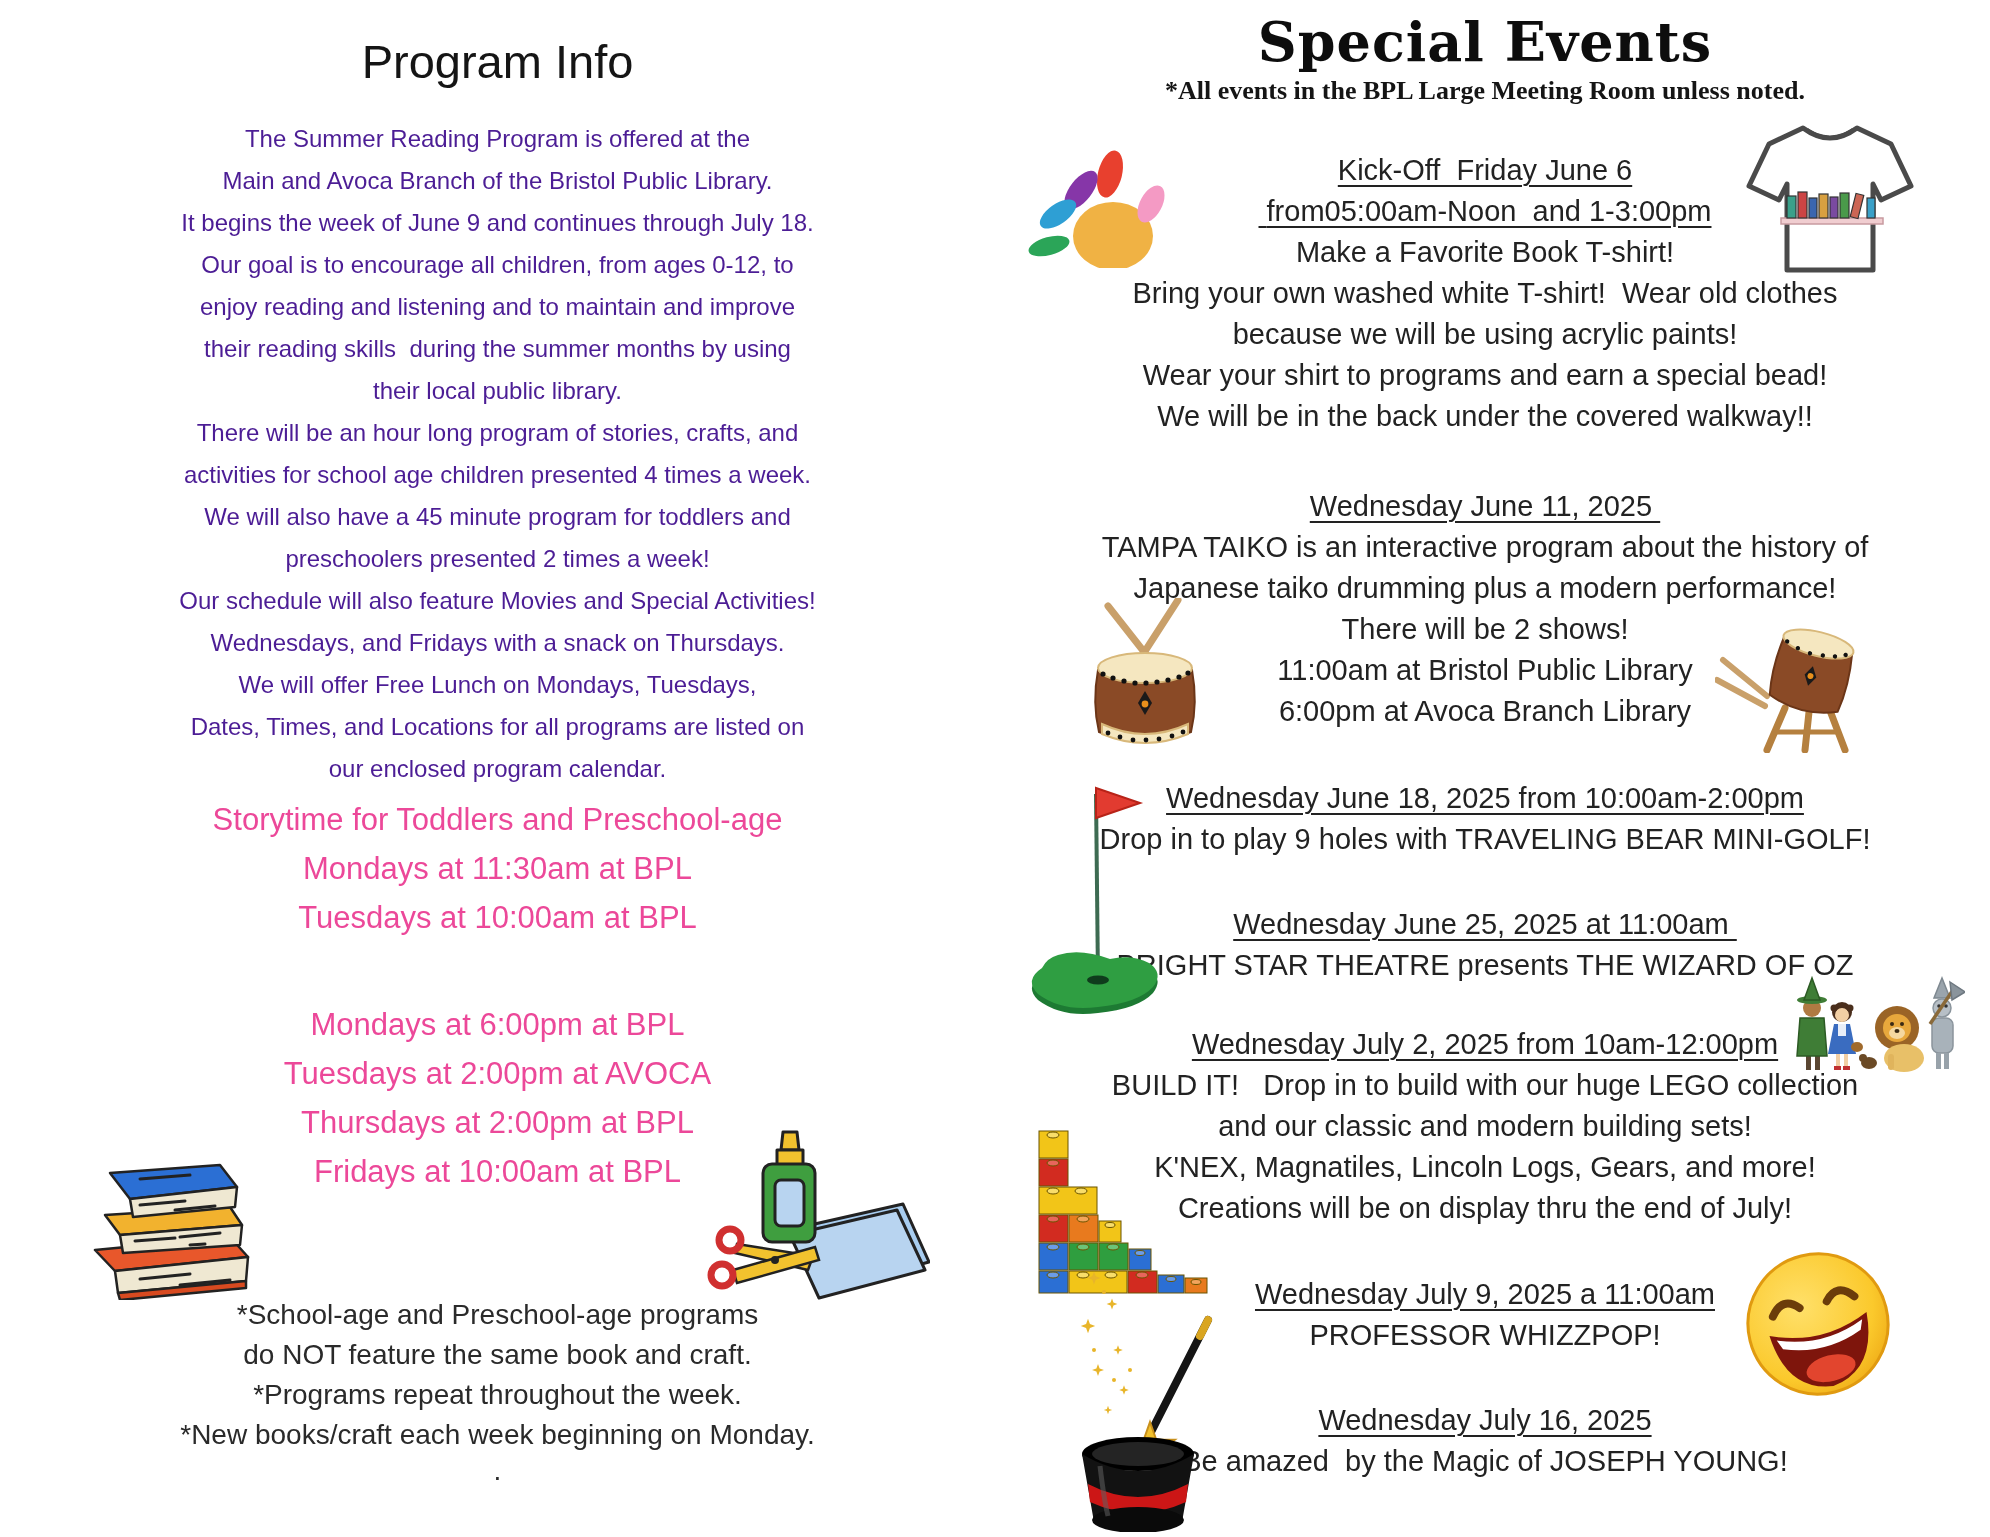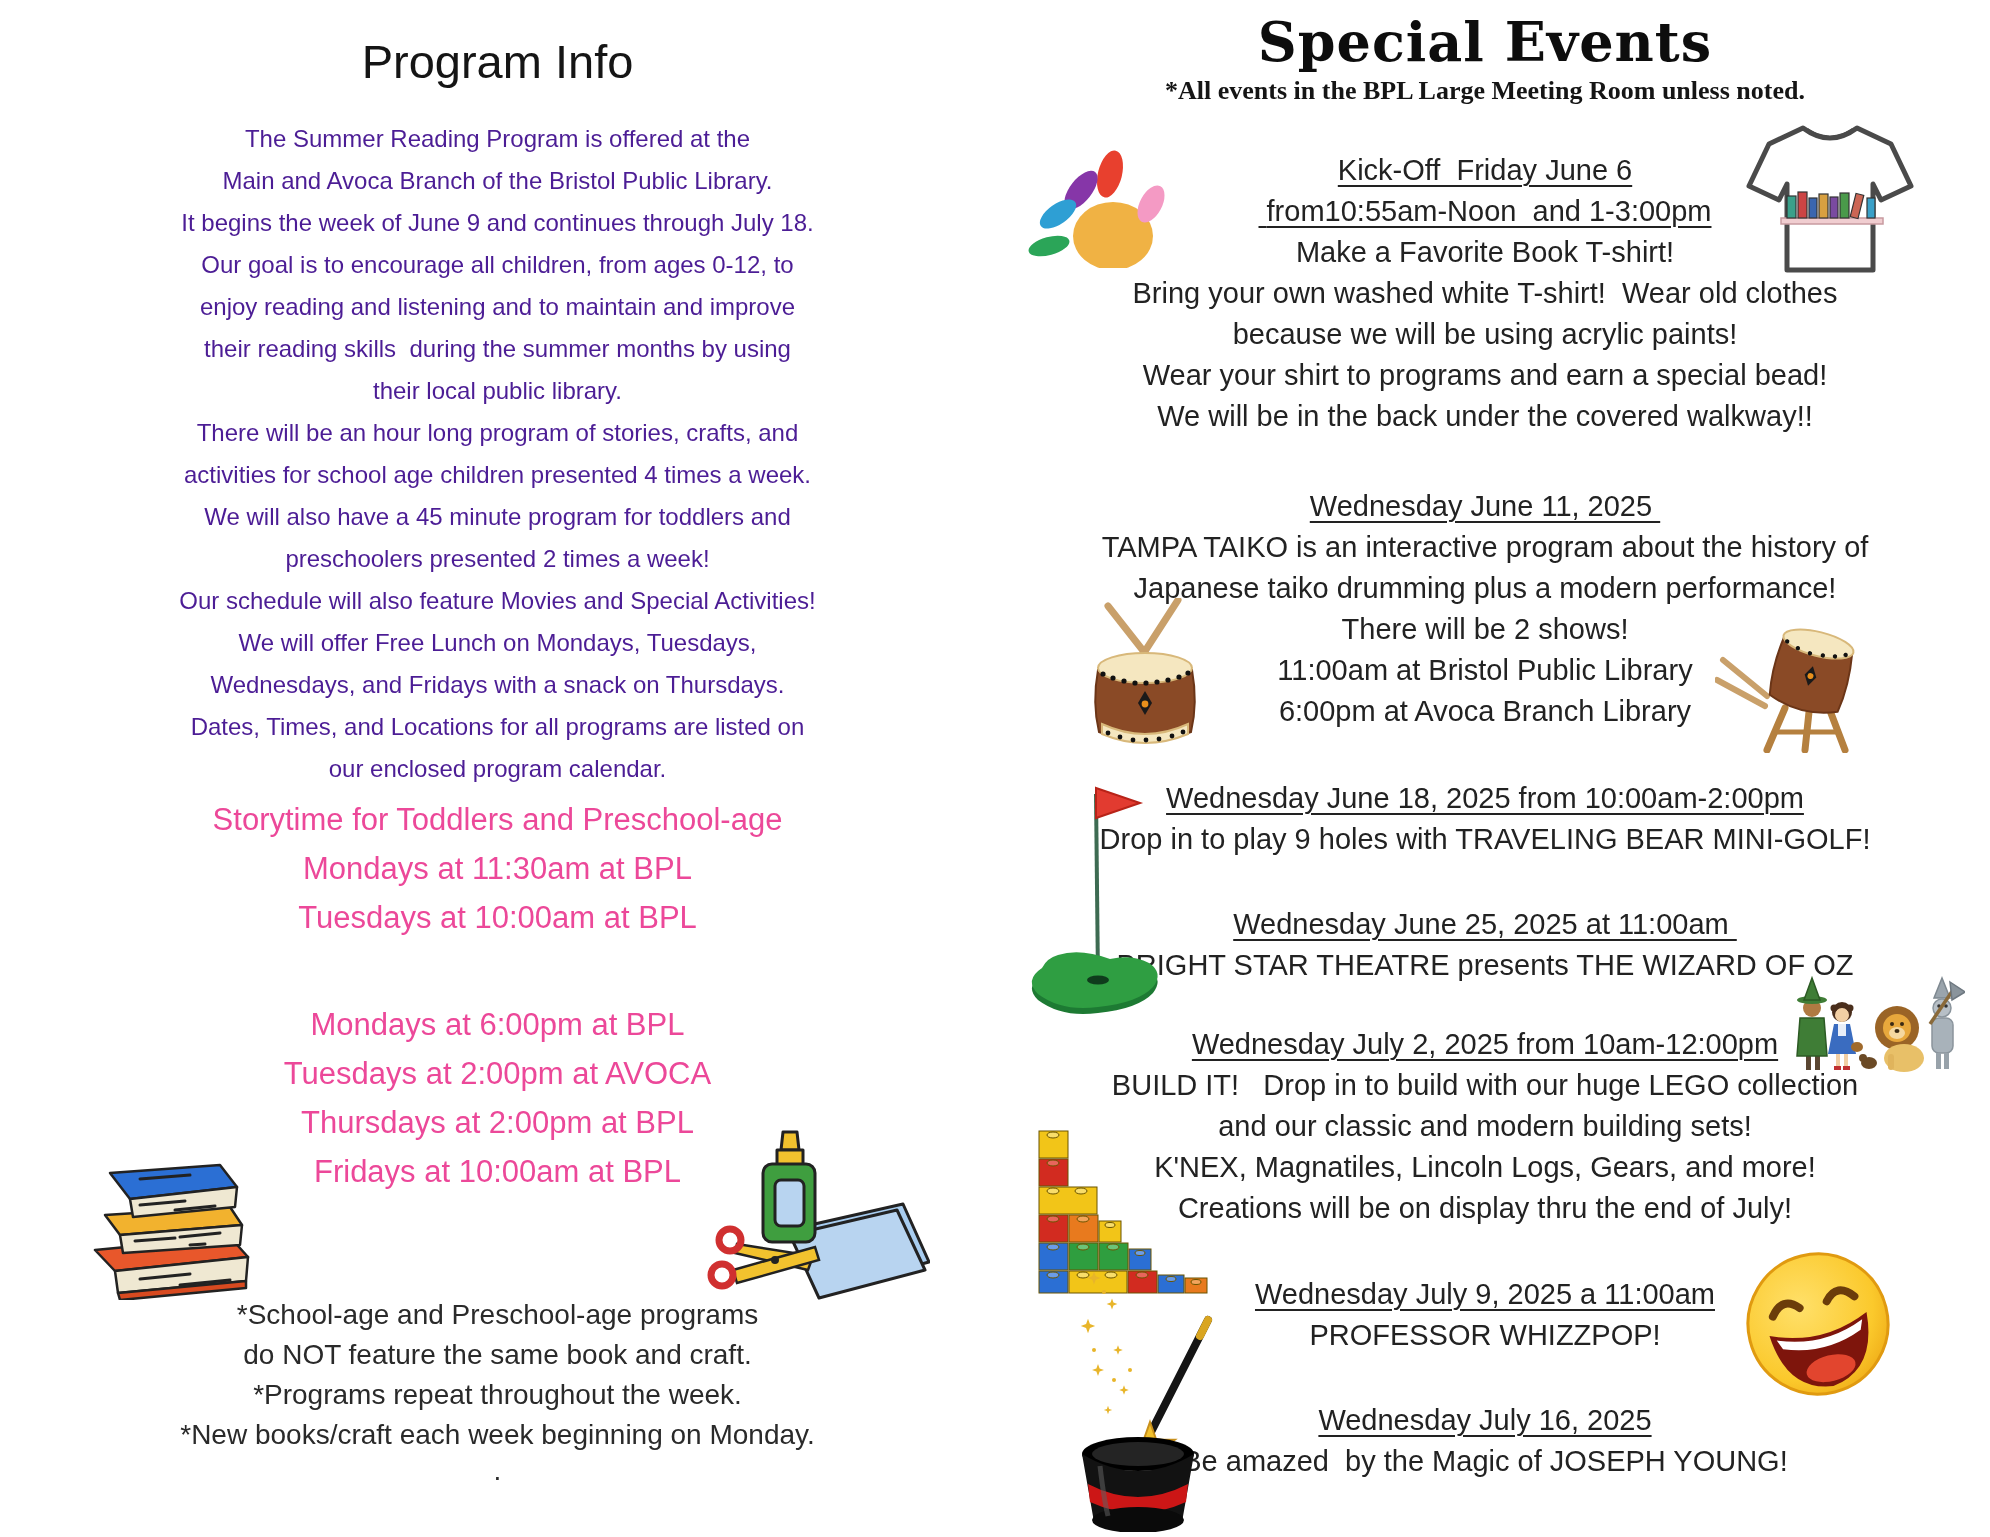--- a/index.html
+++ b/index.html
@@ -39,22 +39,22 @@
     <div class="t">It begins the week of June 9 and continues through July 18.</div>
     <div class="t">Our goal is to encourage all children, from ages 0-12, to</div>
     <div class="t">enjoy reading and listening and to maintain and improve</div>
     <div class="t">their reading skills  during the summer months by using</div>
     <div class="t">their local public library.</div>
     <div class="t">There will be an hour long program of stories, crafts, and</div>
     <div class="t">activities for school age children presented 4 times a week.</div>
     <div class="t">We will also have a 45 minute program for toddlers and</div>
     <div class="t">preschoolers presented 2 times a week!</div>
     <div class="t">Our schedule will also feature Movies and Special Activities!</div>
+    <div class="t">Wednesdays, and Fridays with a snack on Thursdays.</div>
     <div class="t">We will offer Free Lunch on Mondays, Tuesdays,</div>
-    <div class="t">Wednesdays, and Fridays with a snack on Thursdays.</div>
     <div class="t">Dates, Times, and Locations for all programs are listed on</div>
     <div class="t">our enclosed program calendar.</div>
   </div>
 
   <div class="abs col red red-block" style="top:795px;">
     <div class="t">Storytime for Toddlers and Preschool-age</div>
     <div class="t">Mondays at 11:30am at BPL</div>
     <div class="t">Tuesdays at 10:00am at BPL</div>
   </div>
 
@@ -115,21 +115,21 @@
         <circle cx="70" cy="140" r="4" fill="#222"></circle>
       </g>
     </svg>
   </div>
 
   <div class="abs col rt-title t">Special Events</div>
   <div class="abs col rt-sub t">*All events in the BPL Large Meeting Room unless noted.</div>
 
   <section class="ev" style="top:150px;">
     <div class="ev-line u">Kick-Off  Friday June 6</div>
-    <div class="ev-line u"> from10:55am-Noon  and 1-3:00pm</div>
+    <div class="ev-line u"> from05:00am-Noon  and 1-3:00pm</div>
     <div class="ev-line">Make a Favorite Book T-shirt!</div>
     <div class="ev-line">Bring your own washed white T-shirt!  Wear old clothes</div>
     <div class="ev-line">because we will be using acrylic paints!</div>
     <div class="ev-line">Wear your shirt to programs and earn a special bead!</div>
     <div class="ev-line">We will be in the back under the covered walkway!!</div>
   </section>
 
   <section class="ev" style="top:486px;">
     <div class="ev-line u">Wednesday June 11, 2025 </div>
     <div class="ev-line">TAMPA TAIKO is an interactive program about the history of</div>

